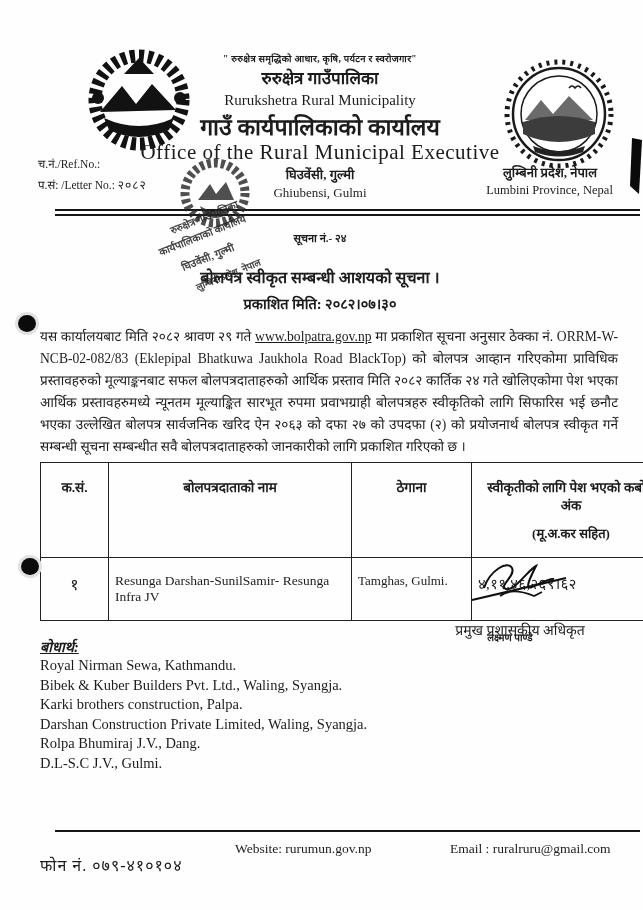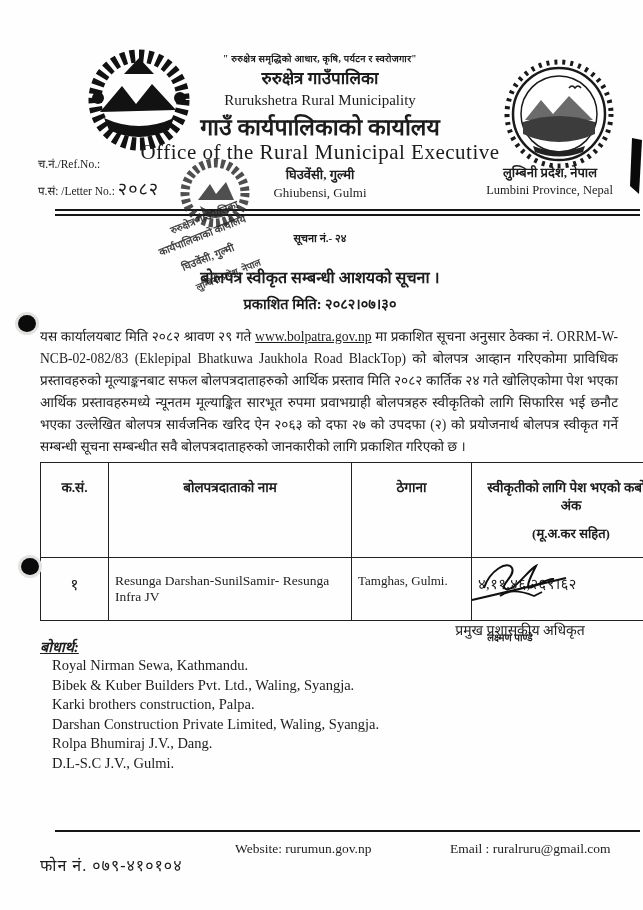--- a/index.html
+++ b/index.html
@@ -12,21 +12,21 @@
   .abs{position:absolute;}
   .center{text-align:center;}
   
   .slogan{top:52px;left:160px;width:320px;font-size:9.5px;font-weight:bold;letter-spacing:.3px;}
   .muni-np{top:66px;left:160px;width:320px;font-size:17px;font-weight:bold;}
   .muni-en{top:92px;left:160px;width:320px;font-size:15px;}
   .office-np{top:110px;left:140px;width:360px;font-size:23px;font-weight:bold;}
   .office-en{top:140px;left:90px;width:460px;font-size:21px;letter-spacing:.5px;}
   .ref-line{top:156px;left:38px;font-size:11.5px;}
   .letter-line{top:176px;left:38px;font-size:11.5px;}
-  .letter-no{font-size:18px;letter-spacing:1px;}
+  .letter-no{font-size:12px;letter-spacing:1px;}
   .place-np{top:165px;left:230px;width:180px;font-size:13px;font-weight:bold;}
   .place-en{top:185px;left:230px;width:180px;font-size:13px;}
   .prov-np{top:163px;left:470px;width:160px;font-size:13px;font-weight:bold;text-align:center;}
   .prov-en{top:183px;left:462px;width:175px;font-size:12.5px;text-align:center;}
   .dbl-rule{top:209px;left:55px;width:585px;height:3px;border-top:2px solid #161616;border-bottom:2px solid #161616;}
   
   .notice-no{top:230px;left:160px;width:320px;font-size:11px;font-weight:bold;}
   .subject{top:266px;left:110px;width:420px;font-size:16px;font-weight:bold;}
   .published{top:293px;left:140px;width:360px;font-size:14.5px;font-weight:bold;}
   .body-par{top:326px;left:40px;width:578px;font-size:13.6px;line-height:22px;text-align:justify;}
@@ -44,21 +44,21 @@
   .amt-l2{margin-top:10px;font-weight:bold;font-size:13px;}
   .cell-name{font-size:13.5px;text-align:left;}
   .cell-addr{font-size:13px;text-align:left;}
   .cell-amt{font-size:14.5px;text-align:left;padding-top:8px;letter-spacing:.5px;}
   
   .sig-svg{top:558px;left:470px;}
   .sig-name{top:630px;left:440px;width:140px;font-size:10px;font-weight:bold;}
   .sig-title{top:620px;left:420px;width:200px;font-size:14px;font-weight:normal;}
   
   .cc-head{top:636px;left:40px;font-size:14.5px;font-weight:bold;text-decoration:underline;font-style:italic;}
-  .cc-list{top:656px;left:40px;width:420px;font-size:14.5px;line-height:19.5px;margin-left:12px;}
+  .cc-list{top:656px;left:40px;width:420px;font-size:14.5px;line-height:19.5px;}
   
   .foot-rule{top:830px;left:55px;width:585px;border-top:2px solid #161616;}
   .foot-phone{top:854px;left:40px;font-size:16px;letter-spacing:1px;}
   .foot-web{top:841px;left:235px;font-size:13.5px;}
   .foot-mail{top:841px;left:450px;font-size:13.5px;}
   
   .hole{width:18px;height:17px;background:#0b0b0b;border-radius:50%;box-shadow:0 0 0 3px #e2e2e0;}
   .hole1{top:315px;left:18px;}
   .hole2{top:558px;left:21px;}
   .edge-mark{top:138px;left:628px;}

